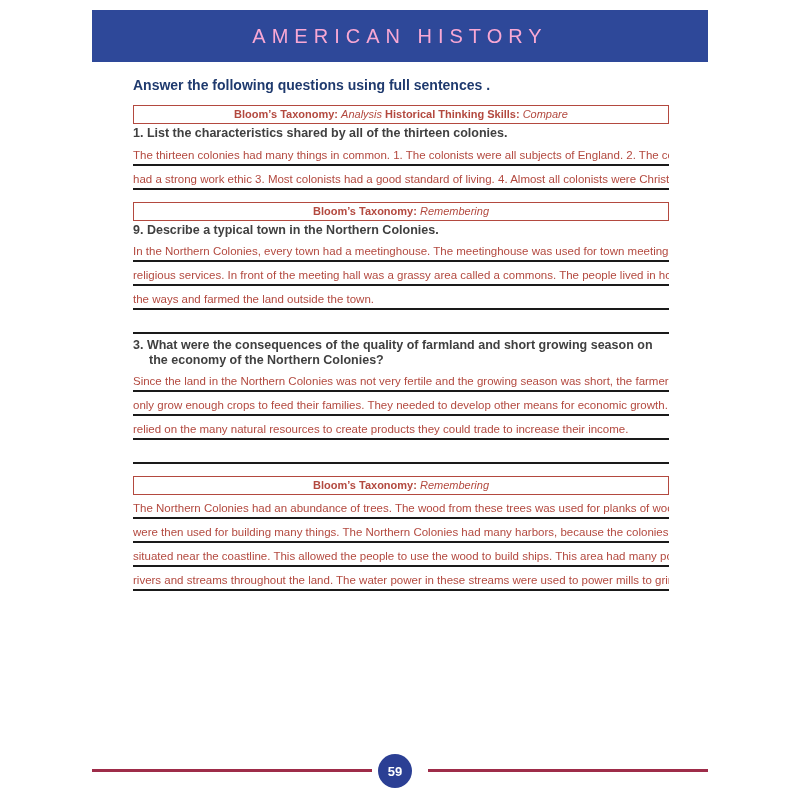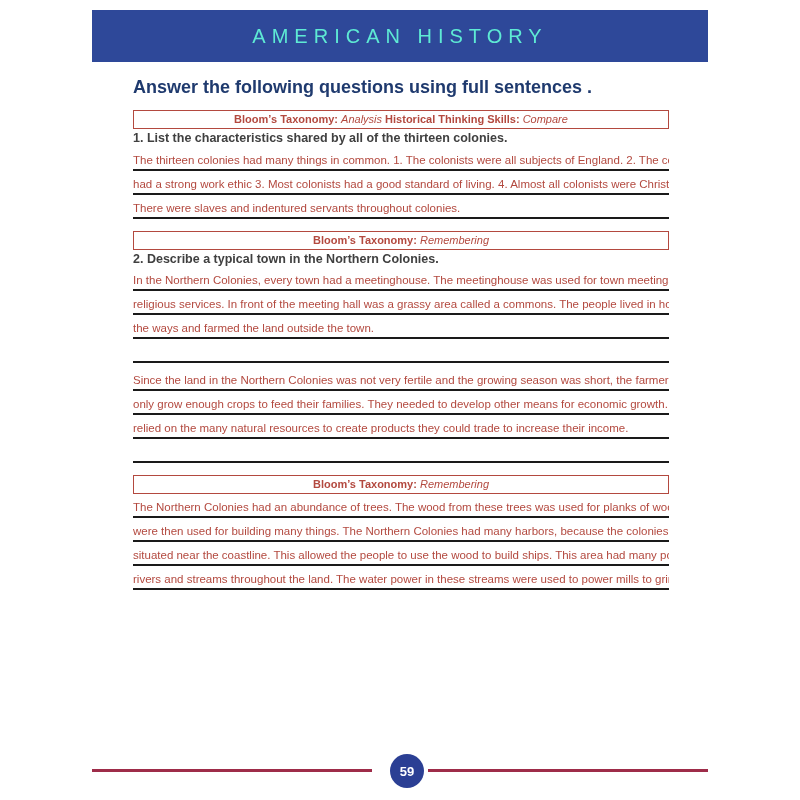--- a/index.html
+++ b/index.html
@@ -14,36 +14,36 @@
   
   .banner {
     position: absolute;
     left: 92px; top: 10px;
     width: 616px; height: 52px;
     background: #2e4899;
     display: flex; align-items: center; justify-content: center;
   }
   .banner h1 {
     margin: 0;
-    color: #5eead4;
+    color: #f9a8d4;
     font-size: 20px;
     font-weight: 400;
     letter-spacing: 6px;
     text-transform: uppercase;
   }
   
   .content {
     position: absolute;
     left: 133px; top: 62px;
     width: 536px;
   }
   .instructions {
     margin: 15px 0 2px 0;
     color: #1f3a6e;
-    font-size: 18px;
+    font-size: 14px;
     font-weight: 700;
   }
   .question-block + .question-block { margin-top: 4px; }
   .taxonomy-box {
     border: 1.5px solid #b3493f;
     box-sizing: border-box;
     width: 100%;
     padding: 2px 4px;
     text-align: center;
     color: #b3493f;
@@ -83,21 +83,21 @@
     position: absolute;
     top: 769px;
     height: 3px;
     width: 280px;
     background: #9e2c49;
   }
   .footer-rule.left  { left: 92px; }
   .footer-rule.right { left: 428px; }
   .page-badge {
     position: absolute;
-    left: 390px; top: 754px;
+    left: 378px; top: 754px;
     width: 34px; height: 34px;
     border-radius: 50%;
     background: #2b3f94;
     display: flex; align-items: center; justify-content: center;
     color: #ffffff;
     font-size: 13px;
     font-weight: 700;
   }
 </style>
 </head>
@@ -111,34 +111,34 @@
 
   <main class="content">
     <p class="instructions">Answer the following questions using full sentences .</p>
     <div id="questions">
         <section class="question-block">
           <div class="taxonomy-box"><span class="tax-bold">Bloom’s Taxonomy: </span><span class="tax-italic">Analysis </span><span class="tax-bold">Historical Thinking Skills: </span><span class="tax-italic">Compare</span></div>
           <p class="question">1. List the characteristics shared by all of the thirteen colonies.</p>
           <div class="answer">
             <div class="answer-line">The thirteen colonies had many things in common. 1. The colonists were all subjects of England. 2. The colonists</div>
             <div class="answer-line">had a strong work ethic  3. Most colonists had a good standard of living. 4. Almost all colonists were Christians. 5.</div>
-            <div class="answer-line">There were slaves and indentured servants throughout colonies.</div>
           </div>
         </section>
         <section class="question-block">
           <div class="taxonomy-box"><span class="tax-bold">Bloom’s Taxonomy: </span><span class="tax-italic">Remembering</span></div>
-          <p class="question">2. Describe a typical town in the Northern Colonies.</p>
+          <p class="question">9. Describe a typical town in the Northern Colonies.</p>
           <div class="answer">
             <div class="answer-line">In the Northern Colonies, every town had a meetinghouse. The meetinghouse was used for town meetings and</div>
             <div class="answer-line">religious services. In front of the meeting hall was a grassy area called a commons. The people lived in houses in</div>
             <div class="answer-line">the ways and farmed the land outside the town.</div>
             <div class="answer-line blank"></div>
           </div>
         </section>
         <section class="question-block">
+          <p class="question">3. What were the consequences of the quality of farmland and short growing season on the economy of the Northern Colonies?</p>
           <div class="answer">
             <div class="answer-line">Since the land in the Northern Colonies was not very fertile and the growing season was short, the farmers could</div>
             <div class="answer-line">only grow enough crops to feed their families. They needed to develop other means for economic growth. They</div>
             <div class="answer-line">relied on the many natural resources to create products they could trade to increase their income.</div>
             <div class="answer-line blank"></div>
           </div>
         </section>
         <section class="question-block">
           <div class="taxonomy-box"><span class="tax-bold">Bloom’s Taxonomy: </span><span class="tax-italic">Remembering</span></div>
           <div class="answer">

